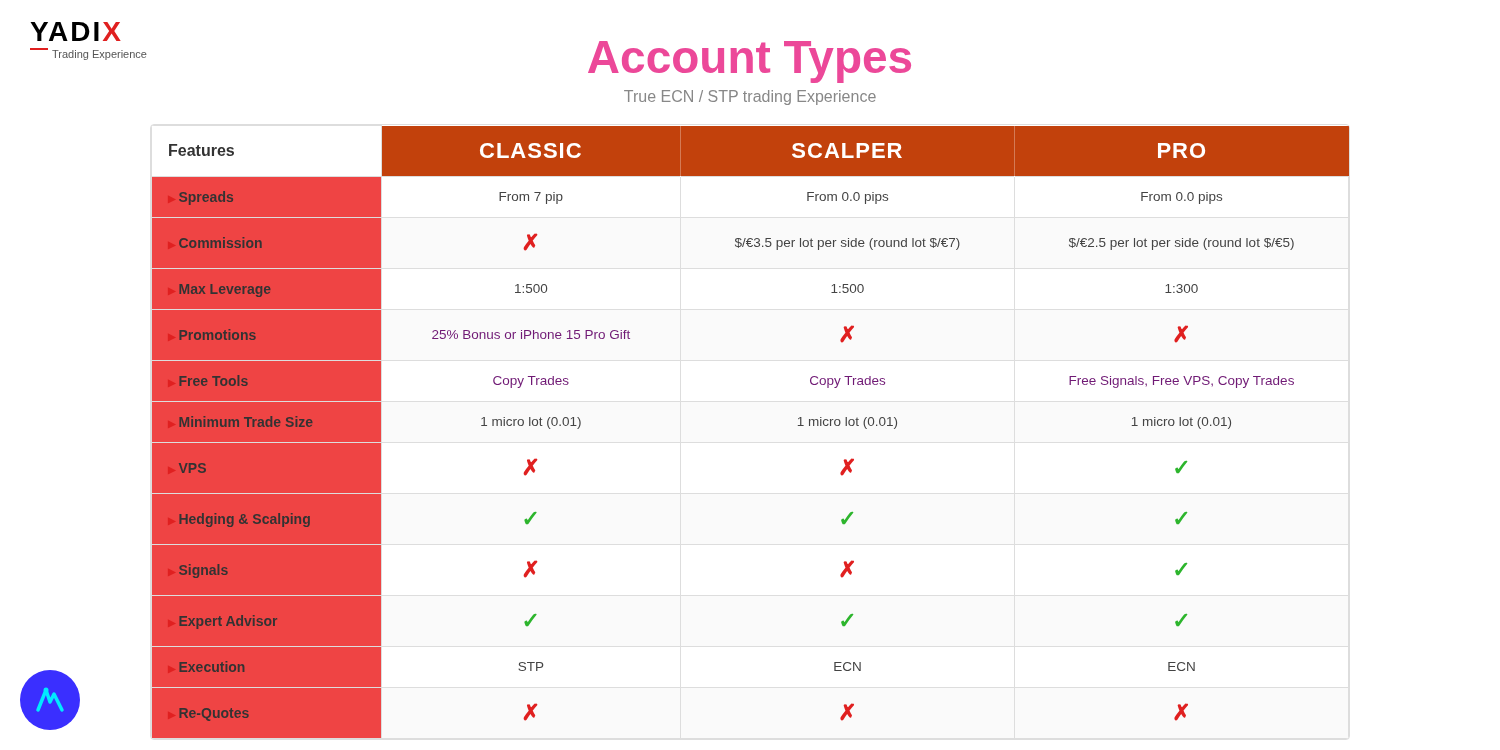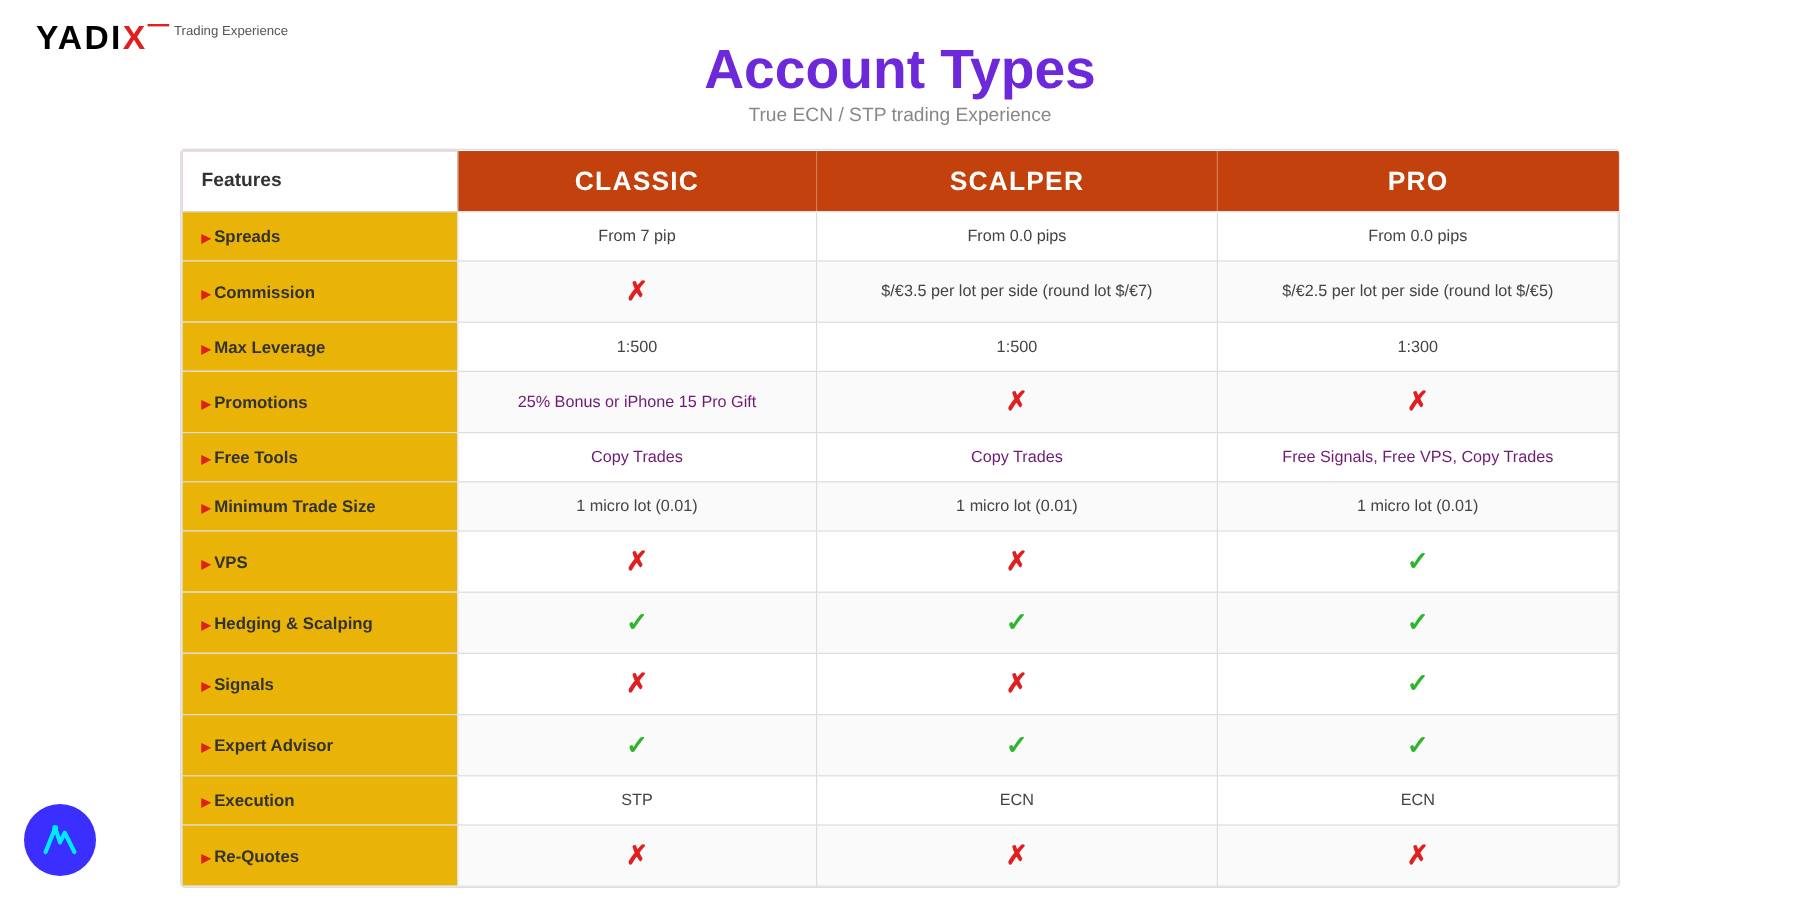--- a/index.html
+++ b/index.html
@@ -13,21 +13,21 @@
       background: #fff;
       min-height: 750px;
       padding: 20px 30px 30px;
       position: relative;
     }
     .logo-area {
       position: absolute;
       top: 18px;
       left: 30px;
       display: flex;
-      flex-direction: row;
+      flex-direction: column;
     }
     .logo-text {
       font-size: 28px;
       font-weight: 900;
       letter-spacing: 2px;
       line-height: 1;
     }
     .logo-y { color: #000; }
     .logo-adix { color: #000; }
     .logo-x { color: #e02020; }
@@ -45,21 +45,21 @@
       background: #e02020;
       display: inline-block;
     }
     .page-header {
       text-align: center;
       padding: 10px 0 18px;
     }
     .page-title {
       font-size: 46px;
       font-weight: 700;
-      color: #6d28d9;
+      color: #ec4899;
     }
     .page-subtitle {
       font-size: 16px;
       color: #888;
       margin-top: 4px;
     }
     .table-container {
       margin: 0 auto;
       max-width: 1200px;
       border: 1px solid #ddd;
@@ -87,21 +87,21 @@
       font-weight: 700;
       letter-spacing: 1px;
       border: none;
       border-left: 1px solid rgba(255,255,255,0.3);
     }
     td.feature-name {
       text-align: left;
       font-size: 14px;
       font-weight: 600;
       color: #333;
-      background: #eab308;
+      background: #ef4444;
     }
     td.feature-name::before {
       content: '▶ ';
       color: #e02020;
       font-size: 10px;
     }
     tbody tr {
       background: #fff;
     }
     tbody tr:nth-child(even) {

